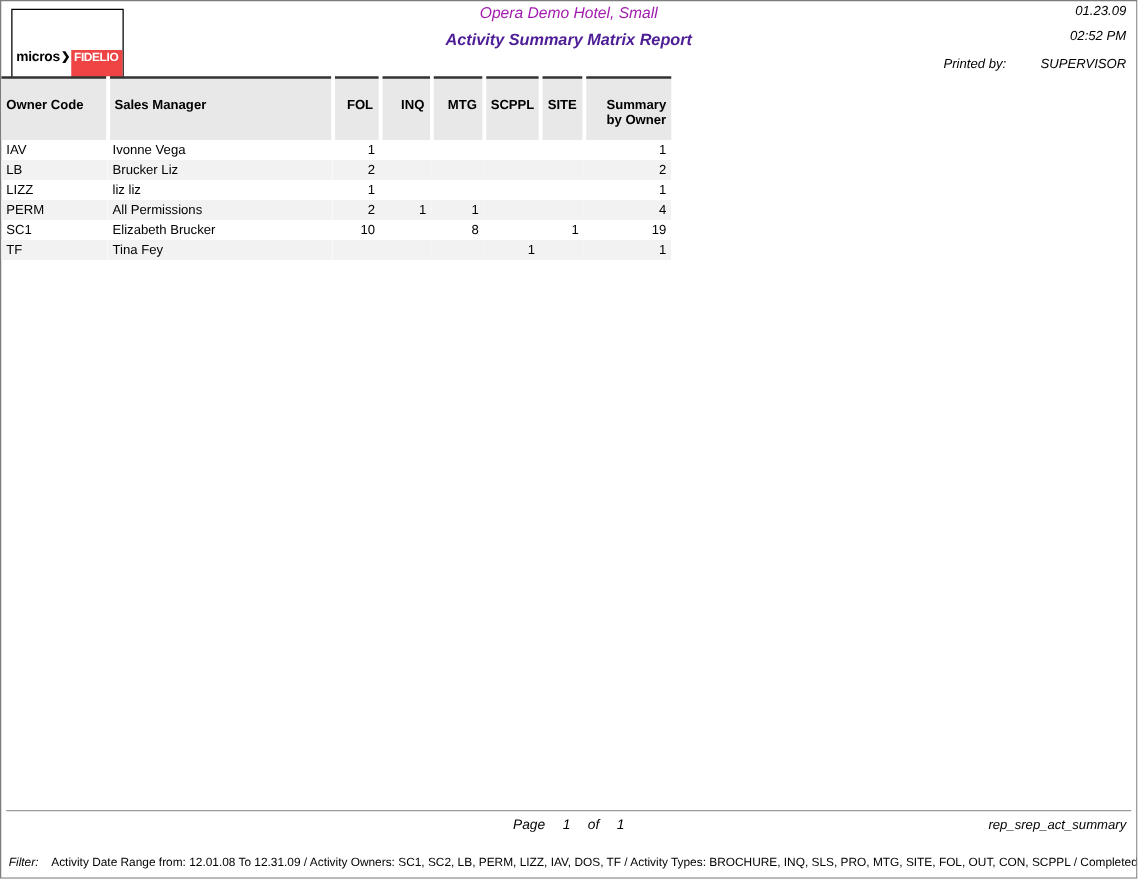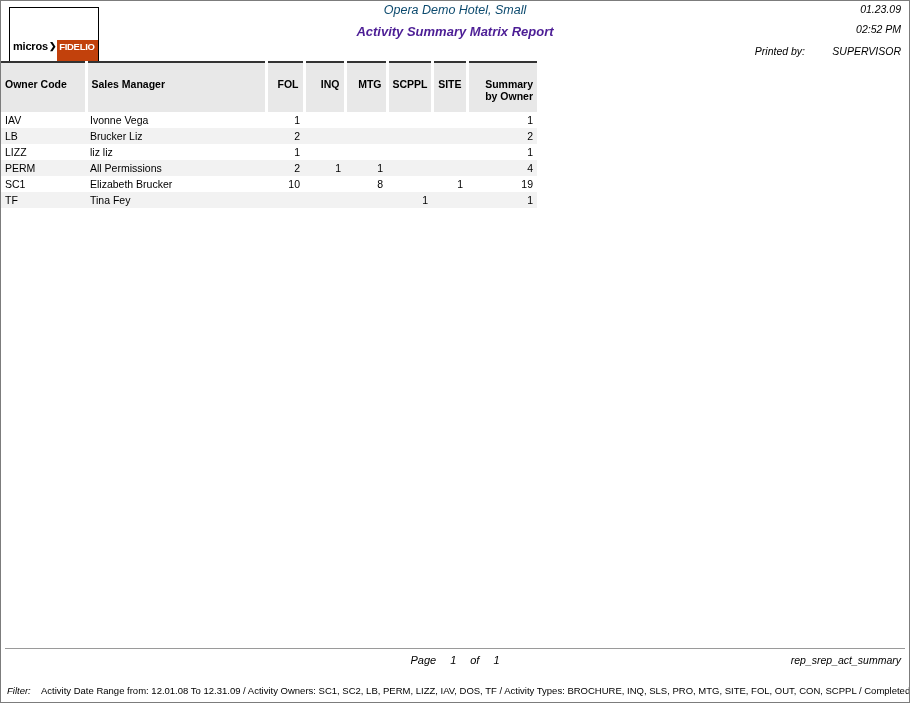--- a/index.html
+++ b/index.html
@@ -47,21 +47,21 @@
   }
   .logo-micros .m-arrow {
     display: inline-block;
     color: #000;
     font-size: 9px;
     padding: 0 1px;
     vertical-align: 1px;
   }
   .logo-micros .m-fid {
     display: inline-block;
-    background: #c2410c;
+    background: #ef4444;
     color: #fff;
     padding: 1px 3px 18px 2px;
     font-size: 9.5px;
     letter-spacing: -0.3px;
     margin-top: 32px;
   }
   .logo-opera {
     margin-top: 4px;
     height: 26px;
     position: relative;
@@ -85,21 +85,21 @@
 
   
   .hotel-name {
     position: absolute;
     left: 0;
     right: 0;
     top: 2px;
     text-align: center;
     font-style: italic;
     font-size: 12.5px;
-    color: #0c4a6e;
+    color: #a21caf;
   }
   .report-title {
     position: absolute;
     left: 0;
     right: 0;
     top: 23px;
     text-align: center;
     font-style: italic;
     font-weight: bold;
     font-size: 13px;

